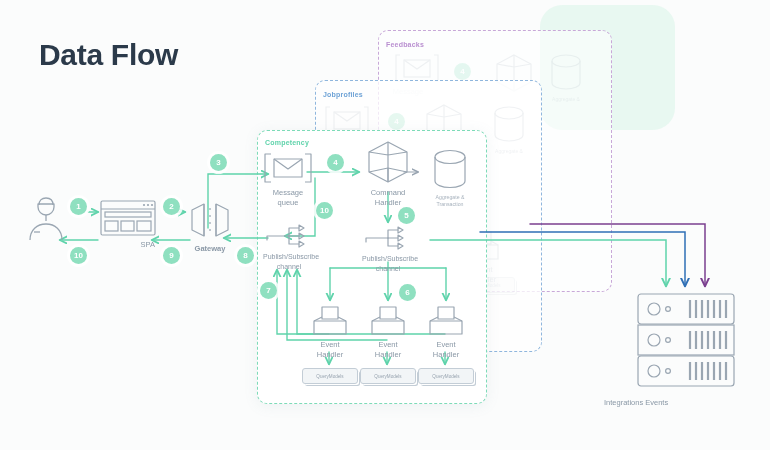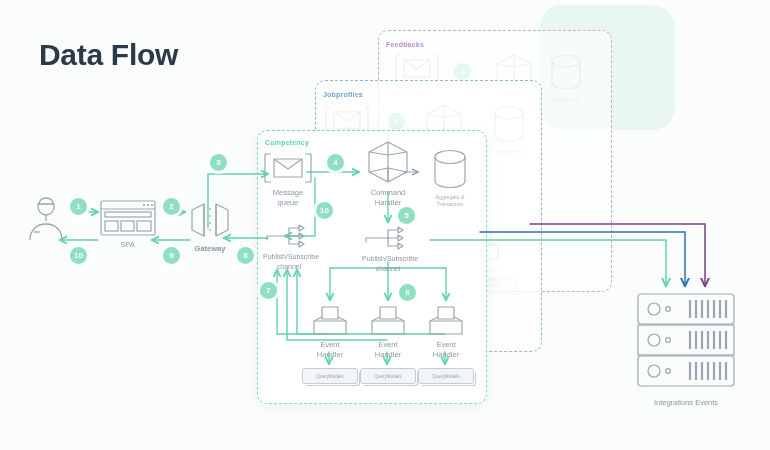--- a/index.html
+++ b/index.html
@@ -268,21 +268,21 @@
       <g fill="none" stroke="#9aa6b2" stroke-width="1.3" stroke-linejoin="round">
         <path d="M12 8h16v3a8 8 0 0 1-16 0z"></path>
         <path d="M13 9c0-5 3-7 7-7s7 2 7 7"></path>
         <path d="M20 19v6"></path>
         <path d="M4 44c0-10 7-16 16-16s16 6 16 16"></path>
         <path d="M8 36h6"></path>
       </g>
     </svg>
   </div>
 
-  <div class="node" style="left:100px;top:200px;width:55px;">
+  <div class="node" style="left:100px;top:200px;width:55px;text-align:right;">
     <svg width="56" height="36" viewBox="0 0 56 36">
       <g fill="none" stroke="#9aa6b2" stroke-width="1.2">
         <rect x="1" y="1" width="54" height="34" rx="1.5"></rect>
         <path d="M1 9h54"></path>
         <circle cx="44" cy="5" r="1.1" fill="#9aa6b2" stroke="none"></circle>
         <circle cx="48" cy="5" r="1.1" fill="#9aa6b2" stroke="none"></circle>
         <circle cx="52" cy="5" r="1.1" fill="#9aa6b2" stroke="none"></circle>
         <rect x="5" y="12" width="46" height="5"></rect>
         <rect x="5" y="21" width="13" height="10"></rect>
         <rect x="21" y="21" width="13" height="10"></rect>
@@ -423,21 +423,21 @@
         <circle cx="18" cy="79" r="6"></circle>
           <circle cx="32" cy="79" r="2.4"></circle>
         <g stroke-width="2.2">
           <path d="M54 8 v18 M60 8 v18 M66 8 v18 M72 8 v18 M78 8 v18 M84 8 v18 M90 8 v18"></path>
           <path d="M54 39 v18 M60 39 v18 M66 39 v18 M72 39 v18 M78 39 v18 M84 39 v18 M90 39 v18"></path>
           <path d="M54 70 v18 M60 70 v18 M66 70 v18 M72 70 v18 M78 70 v18 M84 70 v18 M90 70 v18"></path>
         </g>
       </g>
     </svg>
   </div>
-  <div class="rack-label" style="left:636px;top:398px;width:100px;text-align:center;">Integrations Events</div>
+  <div class="rack-label" style="left:604px;top:398px;width:100px;">Integrations Events</div>
 
   <div id="badge-layer">
       <div class="badge" style="left: 70px; top: 198px;">1</div>
       <div class="badge" style="left: 163px; top: 198px;">2</div>
       <div class="badge" style="left: 210px; top: 154px;">3</div>
       <div class="badge" style="left: 327px; top: 154px;">4</div>
       <div class="badge" style="left: 398px; top: 207px;">5</div>
       <div class="badge" style="left: 399px; top: 284px;">6</div>
       <div class="badge" style="left: 260px; top: 282px;">7</div>
       <div class="badge" style="left: 237px; top: 247px;">8</div>

